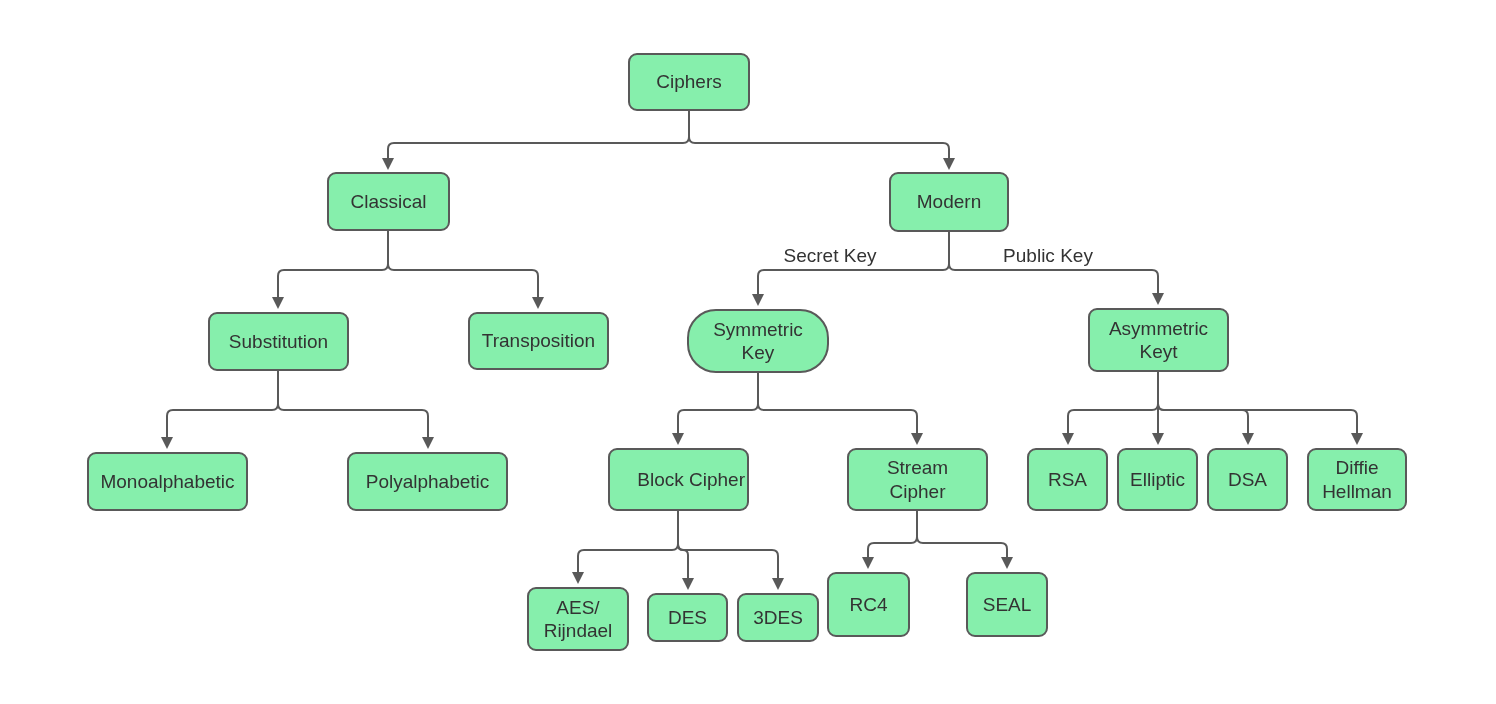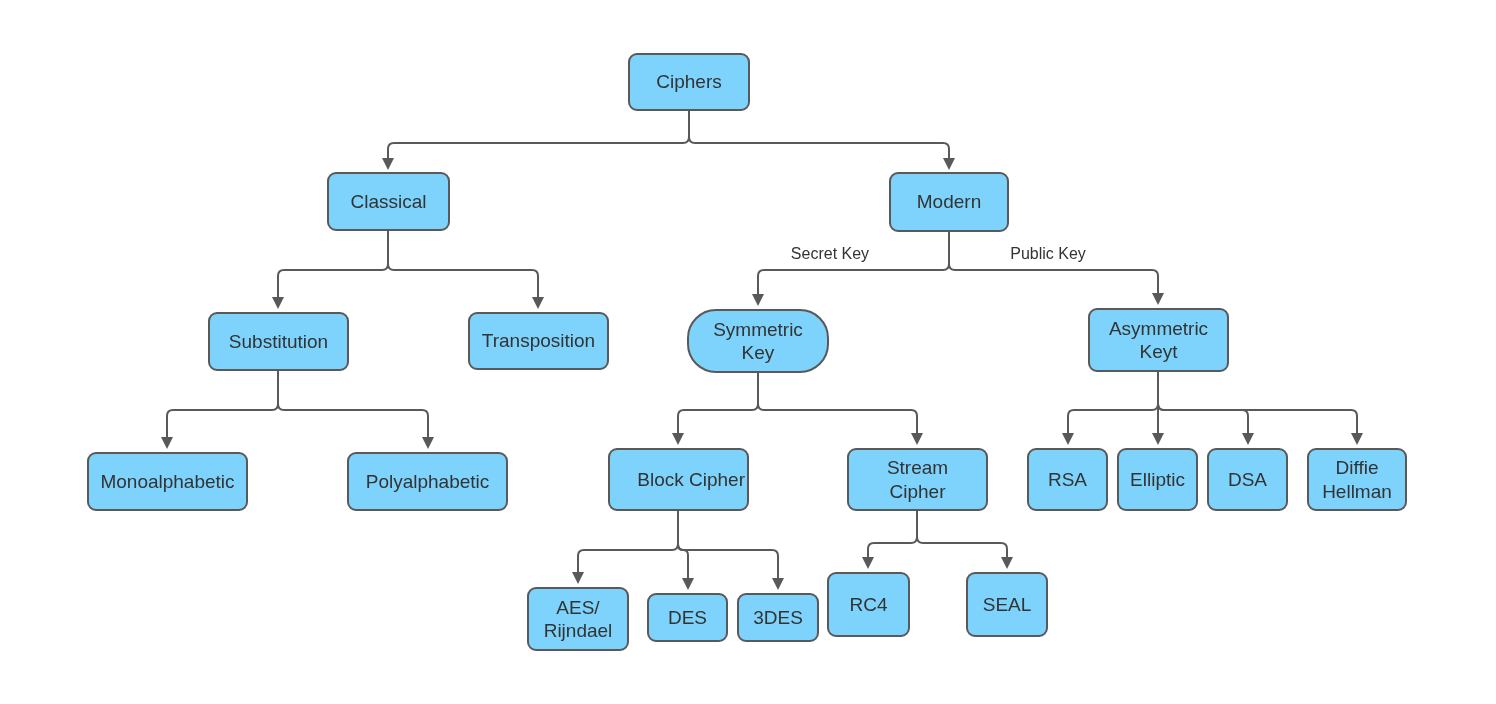--- a/index.html
+++ b/index.html
@@ -23,41 +23,41 @@
     height: 704px;
   }
   #edges-svg path.edge {
     fill: none;
     stroke: #595959;
     stroke-width: 2;
   }
   .node {
     position: absolute;
     box-sizing: border-box;
-    background: #7dd3fc;
+    background: #86efac;
     border: 2.5px solid #595959;
     border-radius: 9px;
     display: flex;
     align-items: center;
     justify-content: center;
     text-align: center;
     color: #333333;
     font-size: 19px;
     line-height: 1.22;
   }
   .node-label {
     white-space: pre-line;
     padding: 0 2px;
   }
   .edge-label {
     position: absolute;
     width: 130px;
     text-align: center;
     color: #333333;
-    font-size: 16px;
+    font-size: 19px;
     background: #ffffff;
   }
 </style>
 </head>
 <body>
 
 <div id="canvas">
 
   <svg id="edges-svg" viewBox="0 0 1496 704" xmlns="http://www.w3.org/2000/svg">
     <defs>

